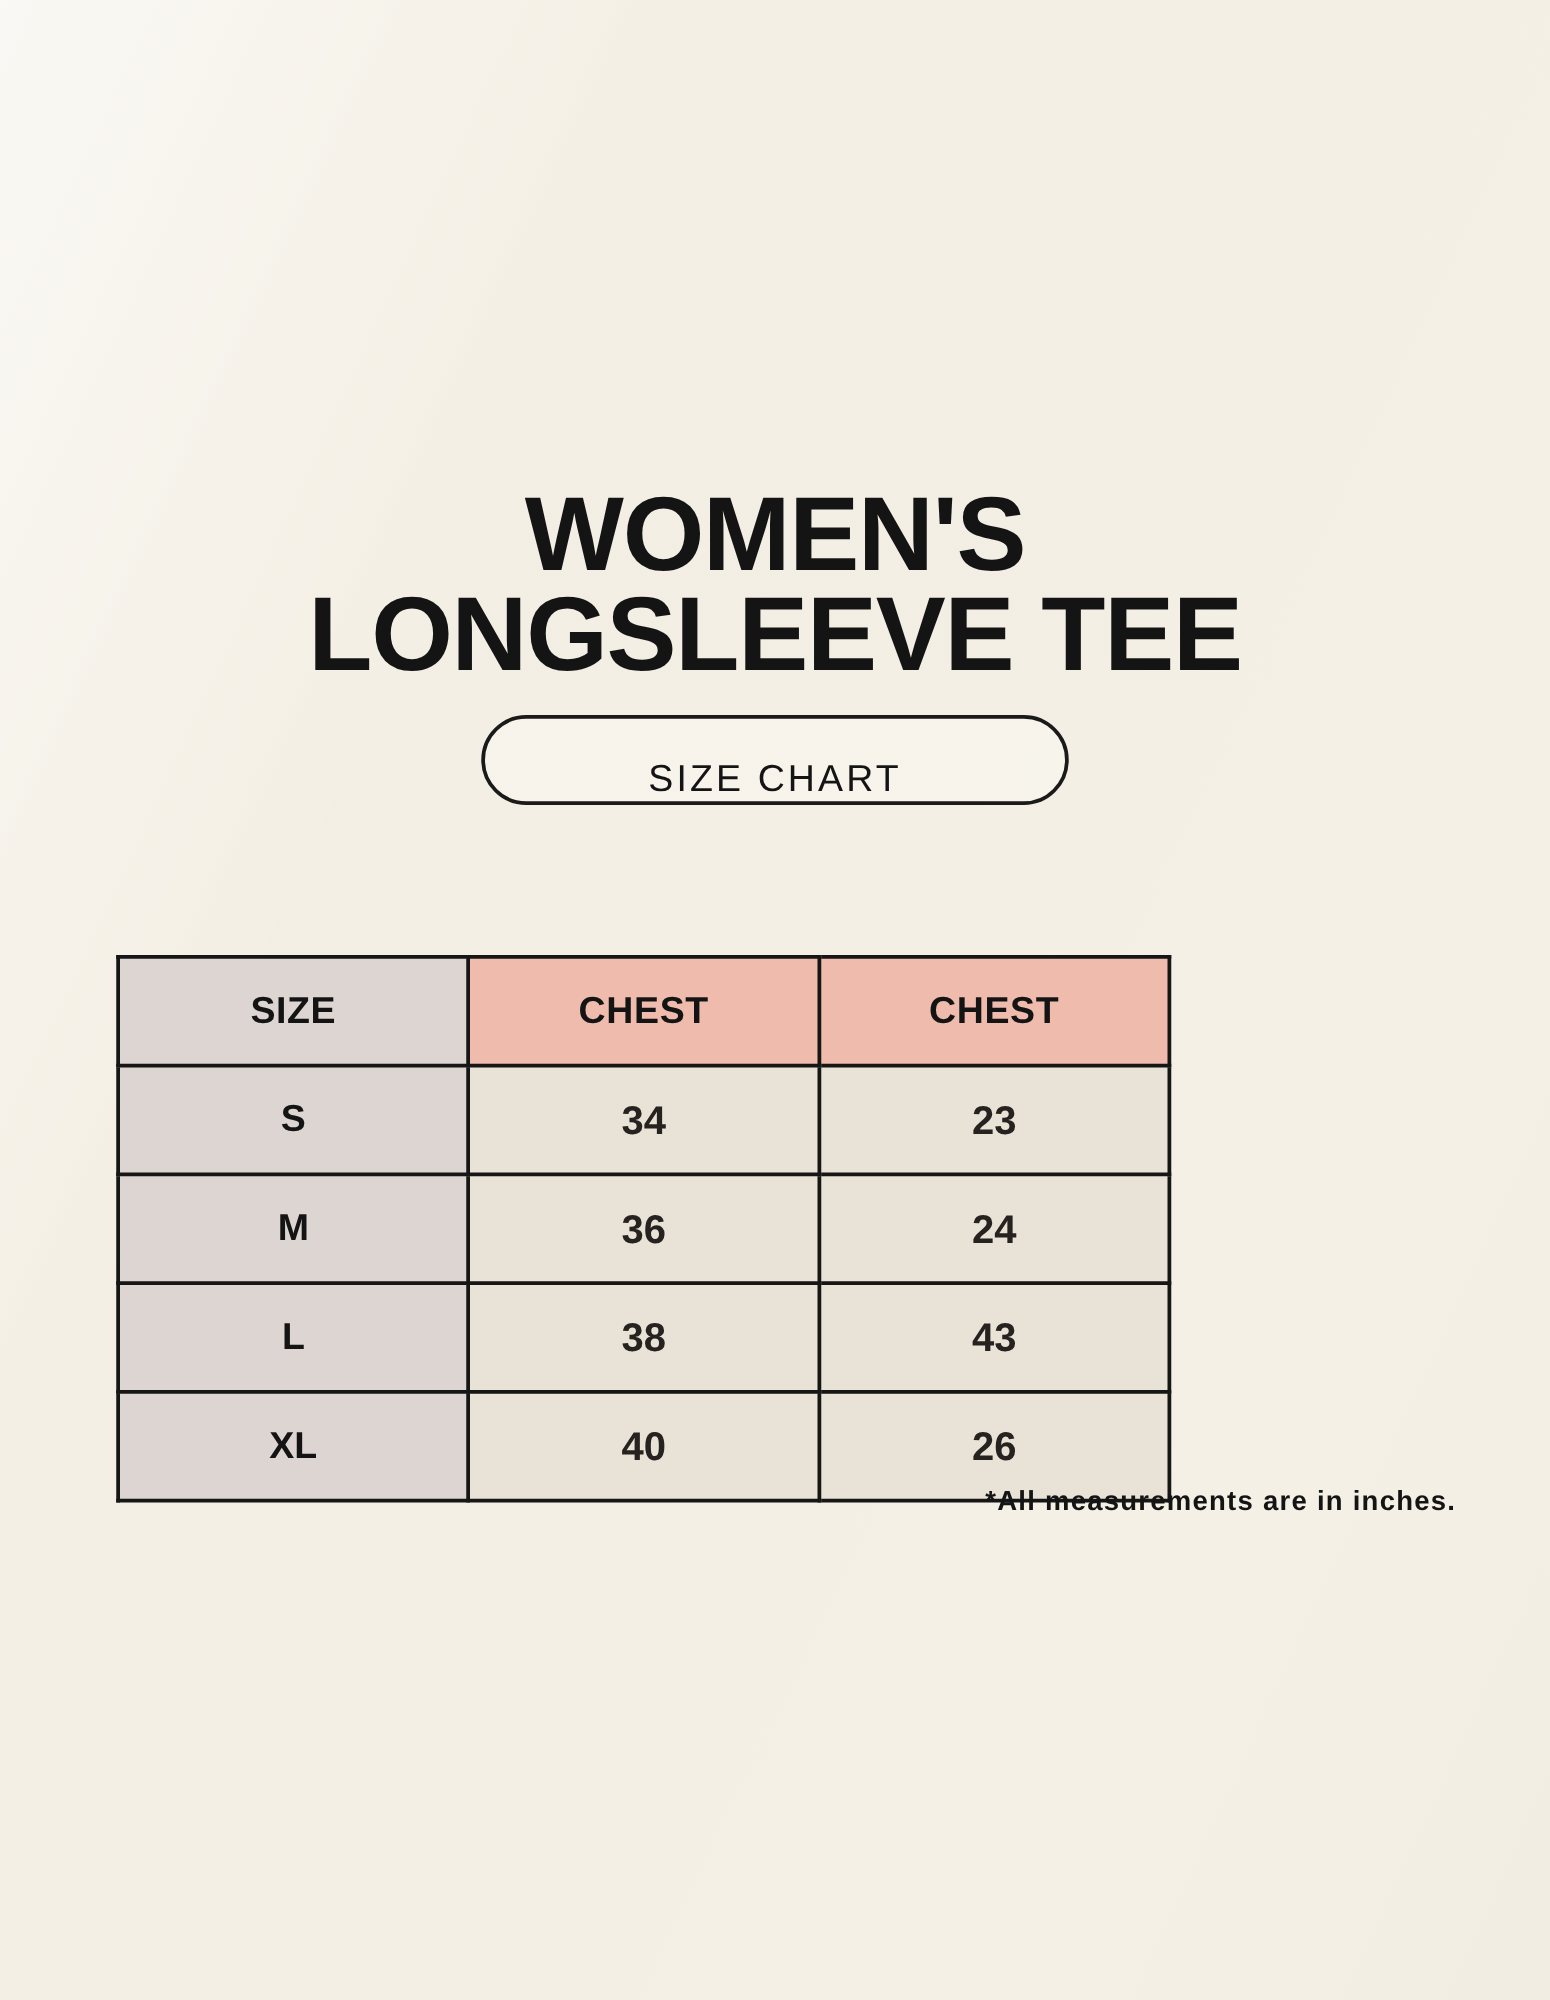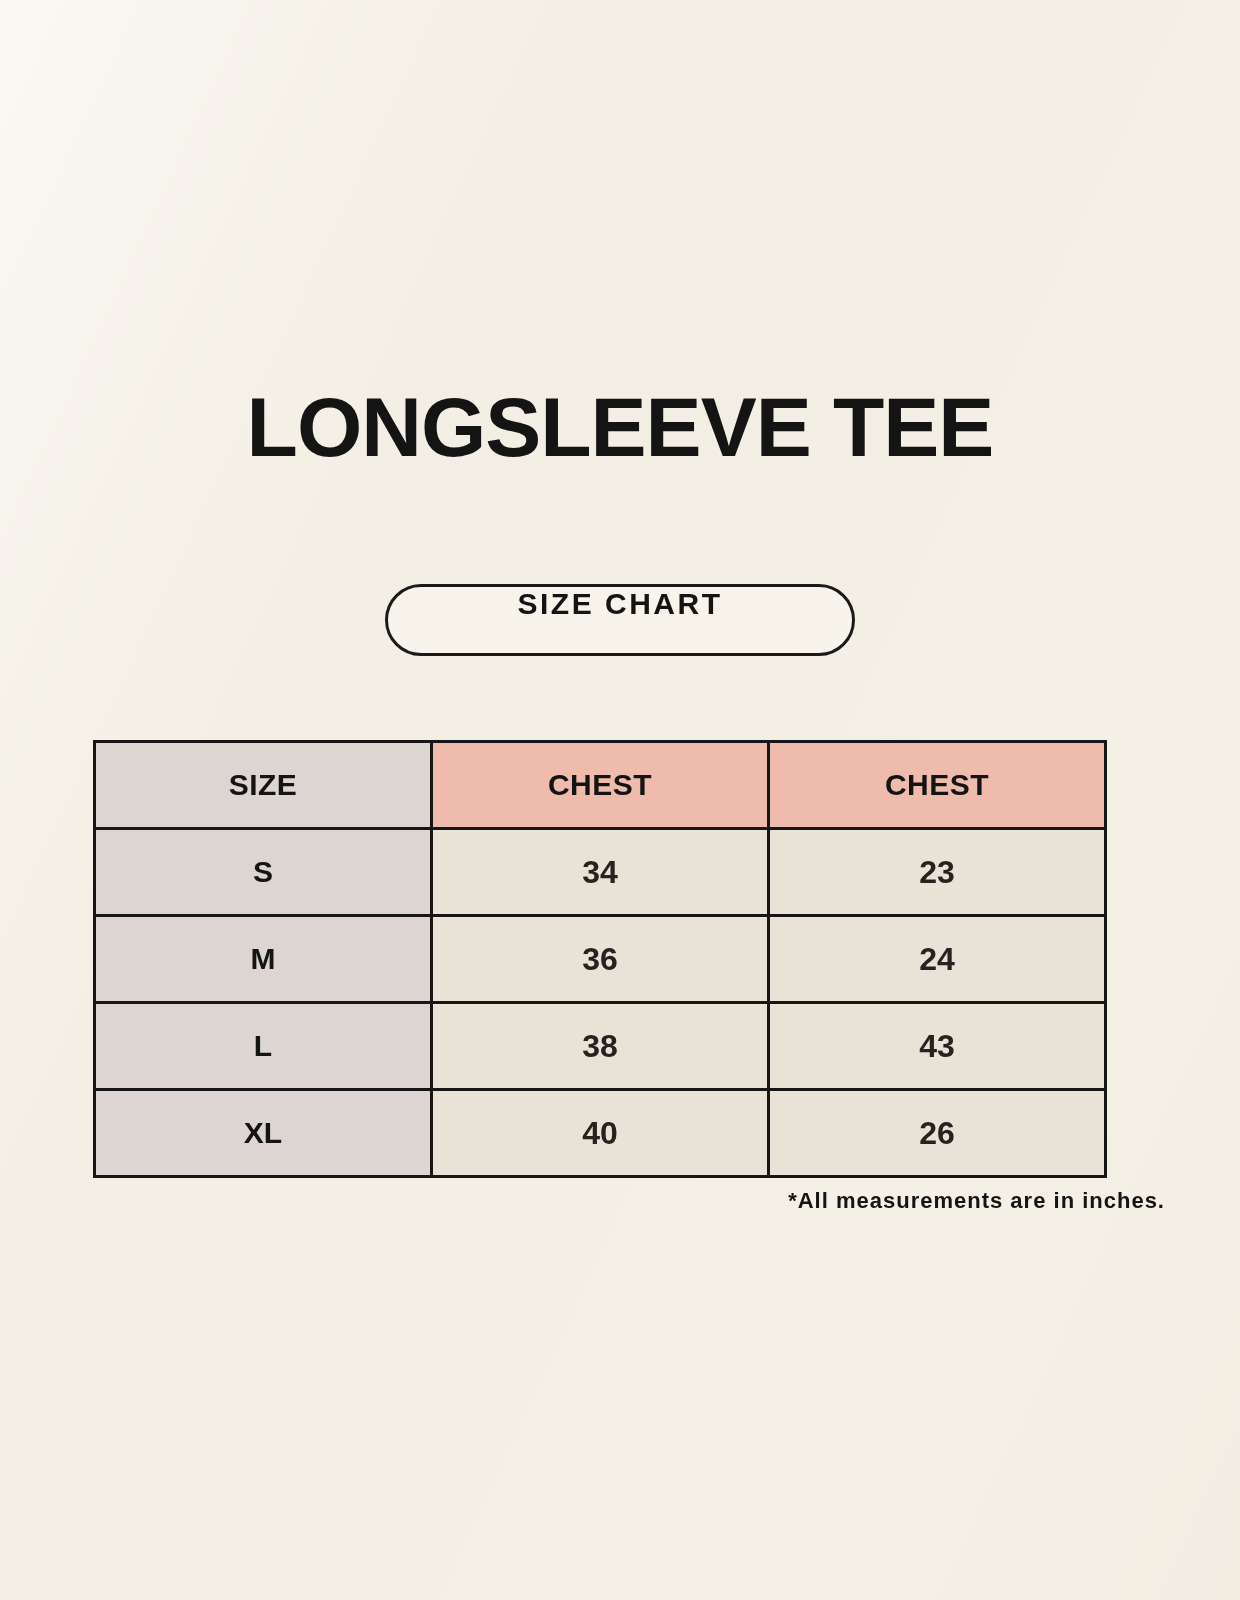--- a/index.html
+++ b/index.html
@@ -30,43 +30,43 @@
     width: 1240px;
     text-align: center;
     font-size: 84px;
     font-weight: bold;
     letter-spacing: -1px;
     line-height: 0.95;
     color: #141414;
   }
   .pill-button {
     position: absolute;
-    top: 584px;
+    top: 572px;
     left: 50%;
     transform: translateX(-50%);
     width: 470px;
     height: 72px;
     box-sizing: border-box;
     border: 3px solid #1a1a1a;
     border-radius: 42px;
     background: rgba(250,247,240,0.55);
     display: flex;
-    align-items: flex-start;
+    align-items: flex-end;
     justify-content: center;
     font-size: 30px;
-    font-weight: bold;
+    font-weight: normal;
     letter-spacing: 2.5px;
     color: #141414;
     cursor: pointer;
   }
   .table-wrap {
     position: absolute;
-    top: 740px;
+    top: 764px;
     left: 93px;
-    width: 1014px;
+    width: 844px;
   }
   table.size-chart {
     width: 100%;
     border-collapse: collapse;
     table-layout: fixed;
   }
   table.size-chart th,
   table.size-chart td {
     border: 3.5px solid #161616;
     height: 84px;
@@ -110,20 +110,21 @@
     letter-spacing: 1px;
     color: #141414;
   }
 </style>
 </head>
 <body>
 
 <div class="canvas">
 
   <div class="title">
+    <div>WOMEN'S</div>
     <div>LONGSLEEVE TEE</div>
   </div>
 
   <div class="pill-button">
     <span>SIZE CHART</span>
   </div>
 
   <div class="table-wrap">
     <table class="size-chart">
       <thead>

